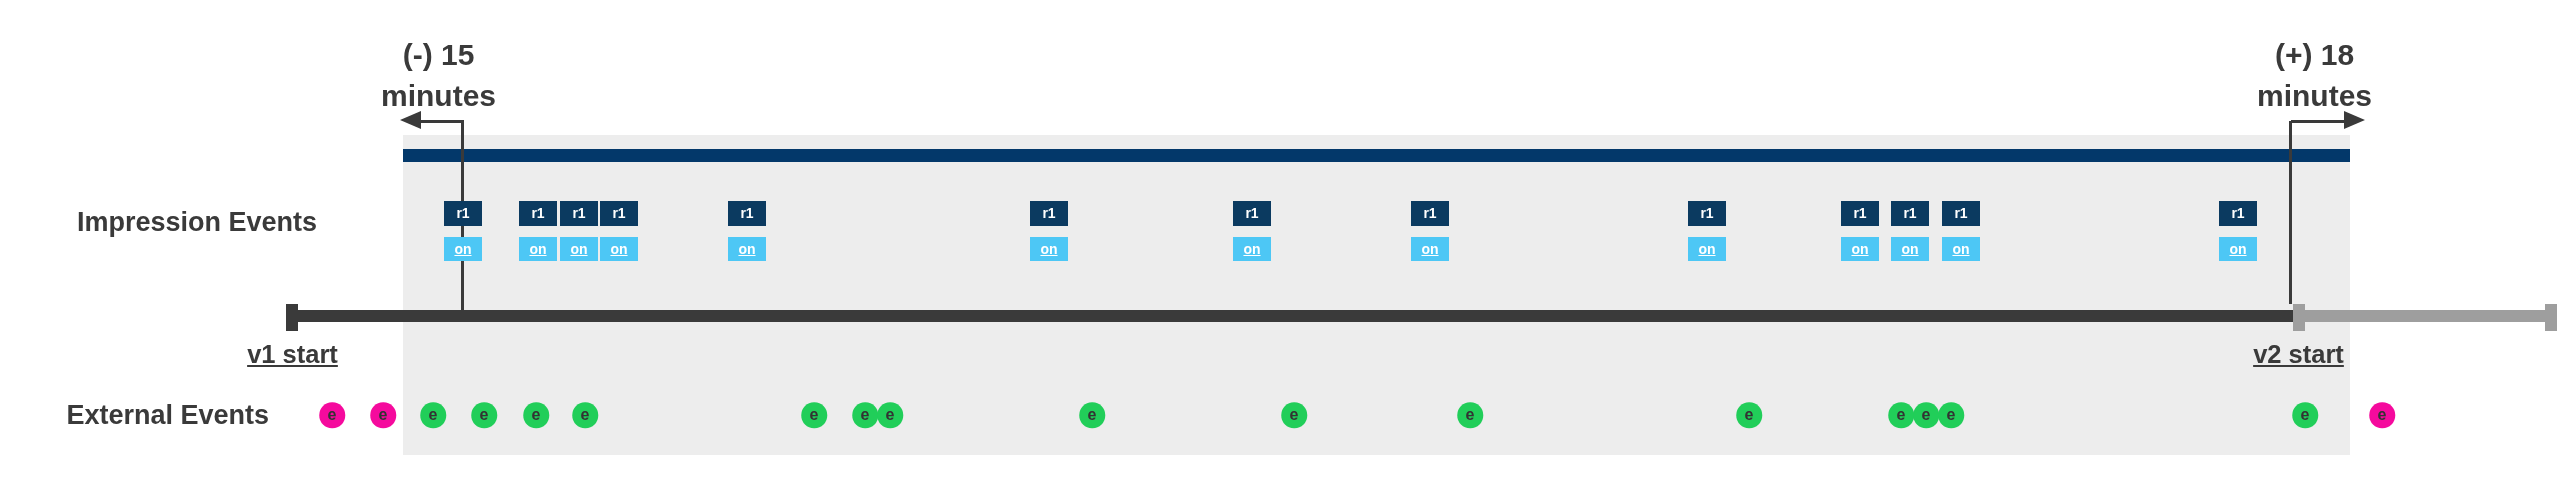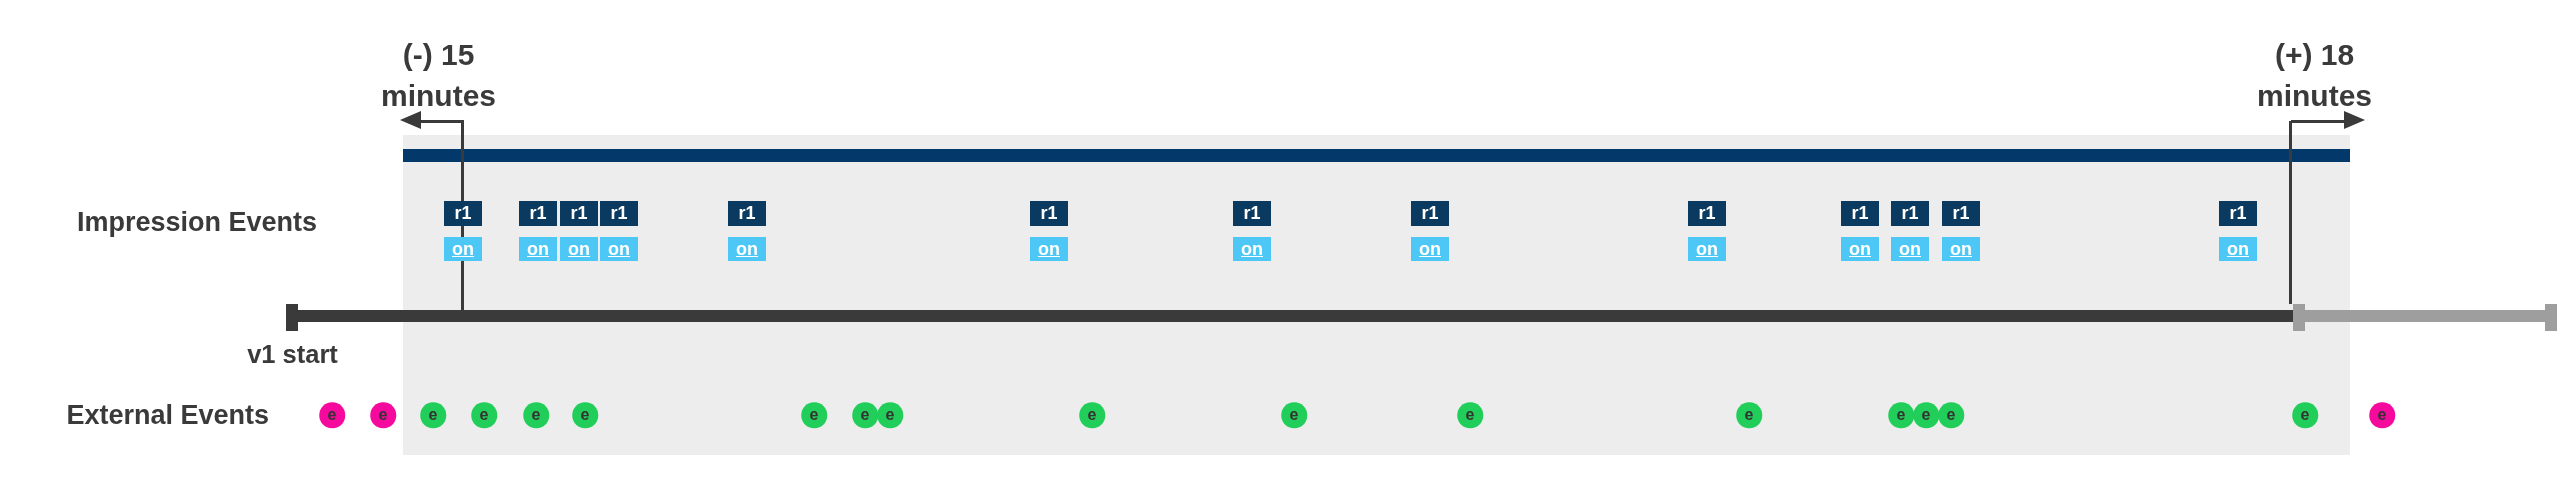--- a/index.html
+++ b/index.html
@@ -27,26 +27,26 @@
   .row-label.impression{top:209px;margin-left:48px;}
   .row-label.external{top:402px;}
 
   .tl-dark{position:absolute;left:286px;top:310px;width:2007px;height:12.3px;background:var(--dark_line);z-index:4;}
   .tl-gray{position:absolute;left:2293px;top:310px;width:255px;height:12.3px;background:var(--gray_line);z-index:4;}
   .cap{position:absolute;top:304px;width:12.3px;height:27px;z-index:4;}
   .cap.v1{left:286px;background:var(--dark_line);}
   .cap.v2{left:2293px;background:var(--gray_line);}
   .cap.end{left:2545px;background:var(--gray_line);}
 
-  .start-label{position:absolute;width:207px;text-align:center;font-size:25.5px;line-height:25.5px;font-weight:600;color:var(--text);z-index:5;}
+  .start-label{position:absolute;width:207px;text-align:center;font-size:25.5px;line-height:25.5px;font-weight:600;color:var(--text);z-index:5;text-decoration:underline;}
   .start-label.v1{left:189px;top:342px;}
   .start-label.v2{left:2195px;top:342px;}
 
   .badge-col{position:absolute;top:201px;transform:translateX(-50%);display:flex;flex-direction:column;gap:11.3px;align-items:center;z-index:4;}
-  .badge{width:38px;height:24.5px;display:flex;align-items:center;justify-content:center;font-size:18px;font-weight:600;color:#ffffff;}
+  .badge{width:38px;height:24.5px;display:flex;align-items:center;justify-content:center;font-size:14px;font-weight:600;color:#ffffff;}
   .badge.r1{background:var(--navy_badge);}
   .badge.on{background:var(--light_blue);text-decoration:underline;}
 
   .dot{position:absolute;top:415px;transform:translate(-50%,-50%);width:25.5px;height:25.5px;border-radius:50%;display:flex;align-items:center;justify-content:center;font-size:16px;font-weight:600;color:#333333;z-index:4;}
   .dot.green{background:var(--green);}
   .dot.pink{background:var(--pink);}
 </style>
 </head>
 <body>
 
@@ -74,20 +74,21 @@
   <div class="row-label impression">Impression Events</div>
   <div class="row-label external">External Events</div>
 
   <div class="tl-dark"></div>
   <div class="tl-gray"></div>
   <div class="cap v1"></div>
   <div class="cap v2"></div>
   <div class="cap end"></div>
 
   <div class="start-label v1">v1 start</div>
+  <div class="start-label v2">v2 start</div>
 
   <div id="impression-layer">
       <div class="badge-col" style="left: 463px;">
         <div class="badge r1">r1</div>
         <div class="badge on">on</div>
       </div>
       <div class="badge-col" style="left: 538px;">
         <div class="badge r1">r1</div>
         <div class="badge on">on</div>
       </div>

